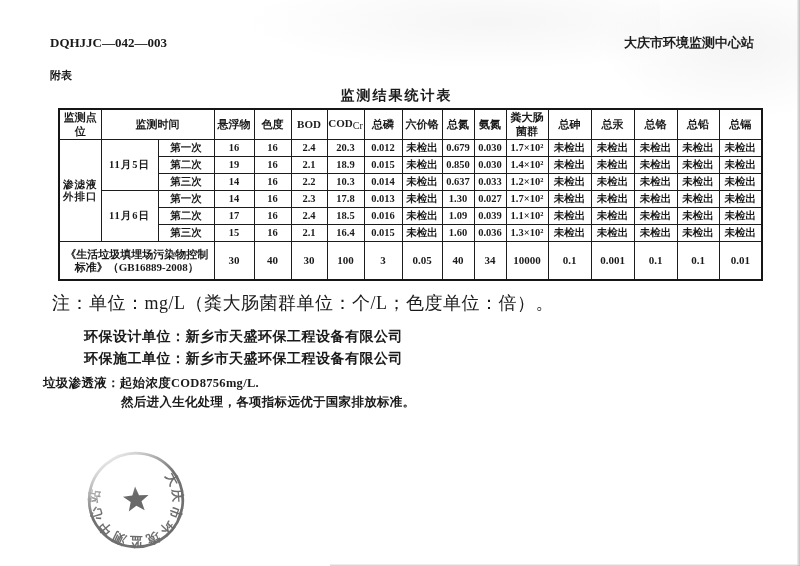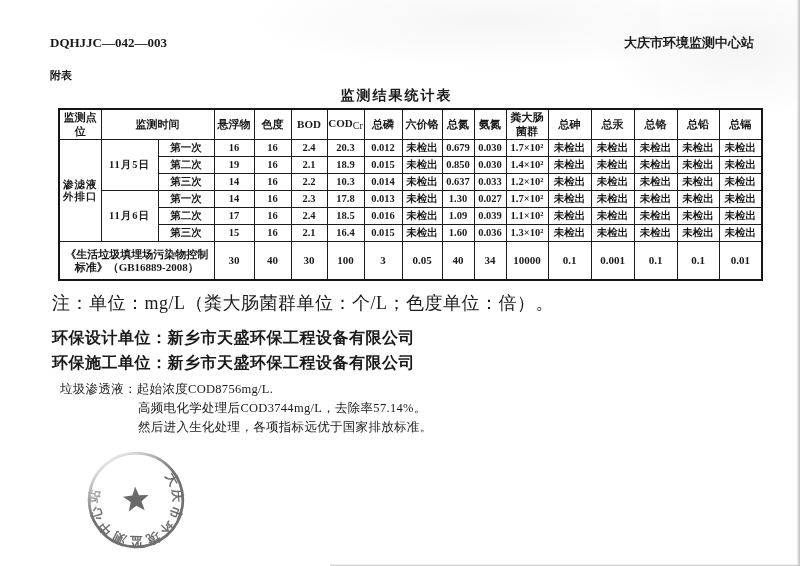--- a/index.html
+++ b/index.html
@@ -36,23 +36,23 @@
   table.results th { font-size:11px; height:29px; line-height:1.2; }
   table.results td { font-size:10.5px; height:16px; line-height:1.1; }
   td.point { font-size:11.5px; letter-spacing:1px; line-height:1.6; }
   td.date  { font-size:11px; letter-spacing:1px; }
   td.seq   { font-size:11px; }
   tr.standard td { height:37px; font-size:11px; }
   td.std-label { font-size:11.5px; line-height:1.35; padding:1px 3px; }
   sub.cr { font-size:10px; vertical-align:-2px; font-weight:normal; }
 
   .note { margin:10px 0 0 52px; font-size:18px; letter-spacing:.5px; }
-  .org-line { margin:4px 0 0 52px; font-weight:bold; font-size:16px; letter-spacing:.5px; }
+  .org-line { margin:4px 0 0 84px; font-weight:bold; font-size:14px; letter-spacing:.5px; }
   .org-line.first { margin-top:13px; }
-  .leachate { margin:6px 0 0 60px; font-weight:normal; font-size:12.5px; line-height:19px; letter-spacing:.3px; }
+  .leachate { margin:6px 0 0 43px; font-weight:bold; font-size:12.5px; line-height:19px; letter-spacing:.3px; }
   .leachate .cont { margin-left:78px; }
 
   .stamp-wrap { position:absolute; left:84px; top:448px; width:104px; height:104px;
     opacity:.78; filter:blur(.3px);
     -webkit-mask-image:linear-gradient(150deg, rgba(0,0,0,0) 10%, #000 46%);
             mask-image:linear-gradient(150deg, rgba(0,0,0,0) 10%, #000 46%); }
   .stamp-wrap svg { transform:rotate(140deg); }
 </style>
 </head>
 <body>
@@ -233,21 +233,20 @@
         <td>0.01</td>
       </tr>
     </tbody>
 </table>
 
 <div class="note">注：单位：mg/L（粪大肠菌群单位：个/L；色度单位：倍）。</div>
 <div class="org-line first">环保设计单位：新乡市天盛环保工程设备有限公司</div>
 <div class="org-line">环保施工单位：新乡市天盛环保工程设备有限公司</div>
 <div class="leachate">
   <div>垃圾渗透液：起始浓度COD8756mg/L.</div>
-  <div class="cont">高频电化学处理后COD3744mg/L，去除率57.14%。</div>
   <div class="cont">然后进入生化处理，各项指标远优于国家排放标准。</div>
 </div>
 
 <div class="stamp-wrap">
   <svg width="104" height="104" viewBox="0 0 100 100">
     <circle cx="50" cy="50" r="45" fill="none" stroke="#4a4a4a" stroke-width="2.6"></circle>
     <polygon fill="#3f3f3f" points="50,37 53.2,45.6 62.4,46 55.2,51.7 57.6,60.5 50,55.5 42.4,60.5 44.8,51.7 37.6,46 46.8,45.6"></polygon>
     <path id="stamp-text-path" d="M 50,50 m -36,0 a 36,36 0 1,1 72,0 a 36,36 0 1,1 -72,0" fill="none"></path>
     <text font-size="12.5" fill="#454545" letter-spacing="2.5" font-weight="bold" font-family="Liberation Serif, DejaVu Serif, serif">
       <textPath href="#stamp-text-path" startOffset="0">大庆市环境监测中心站</textPath>

